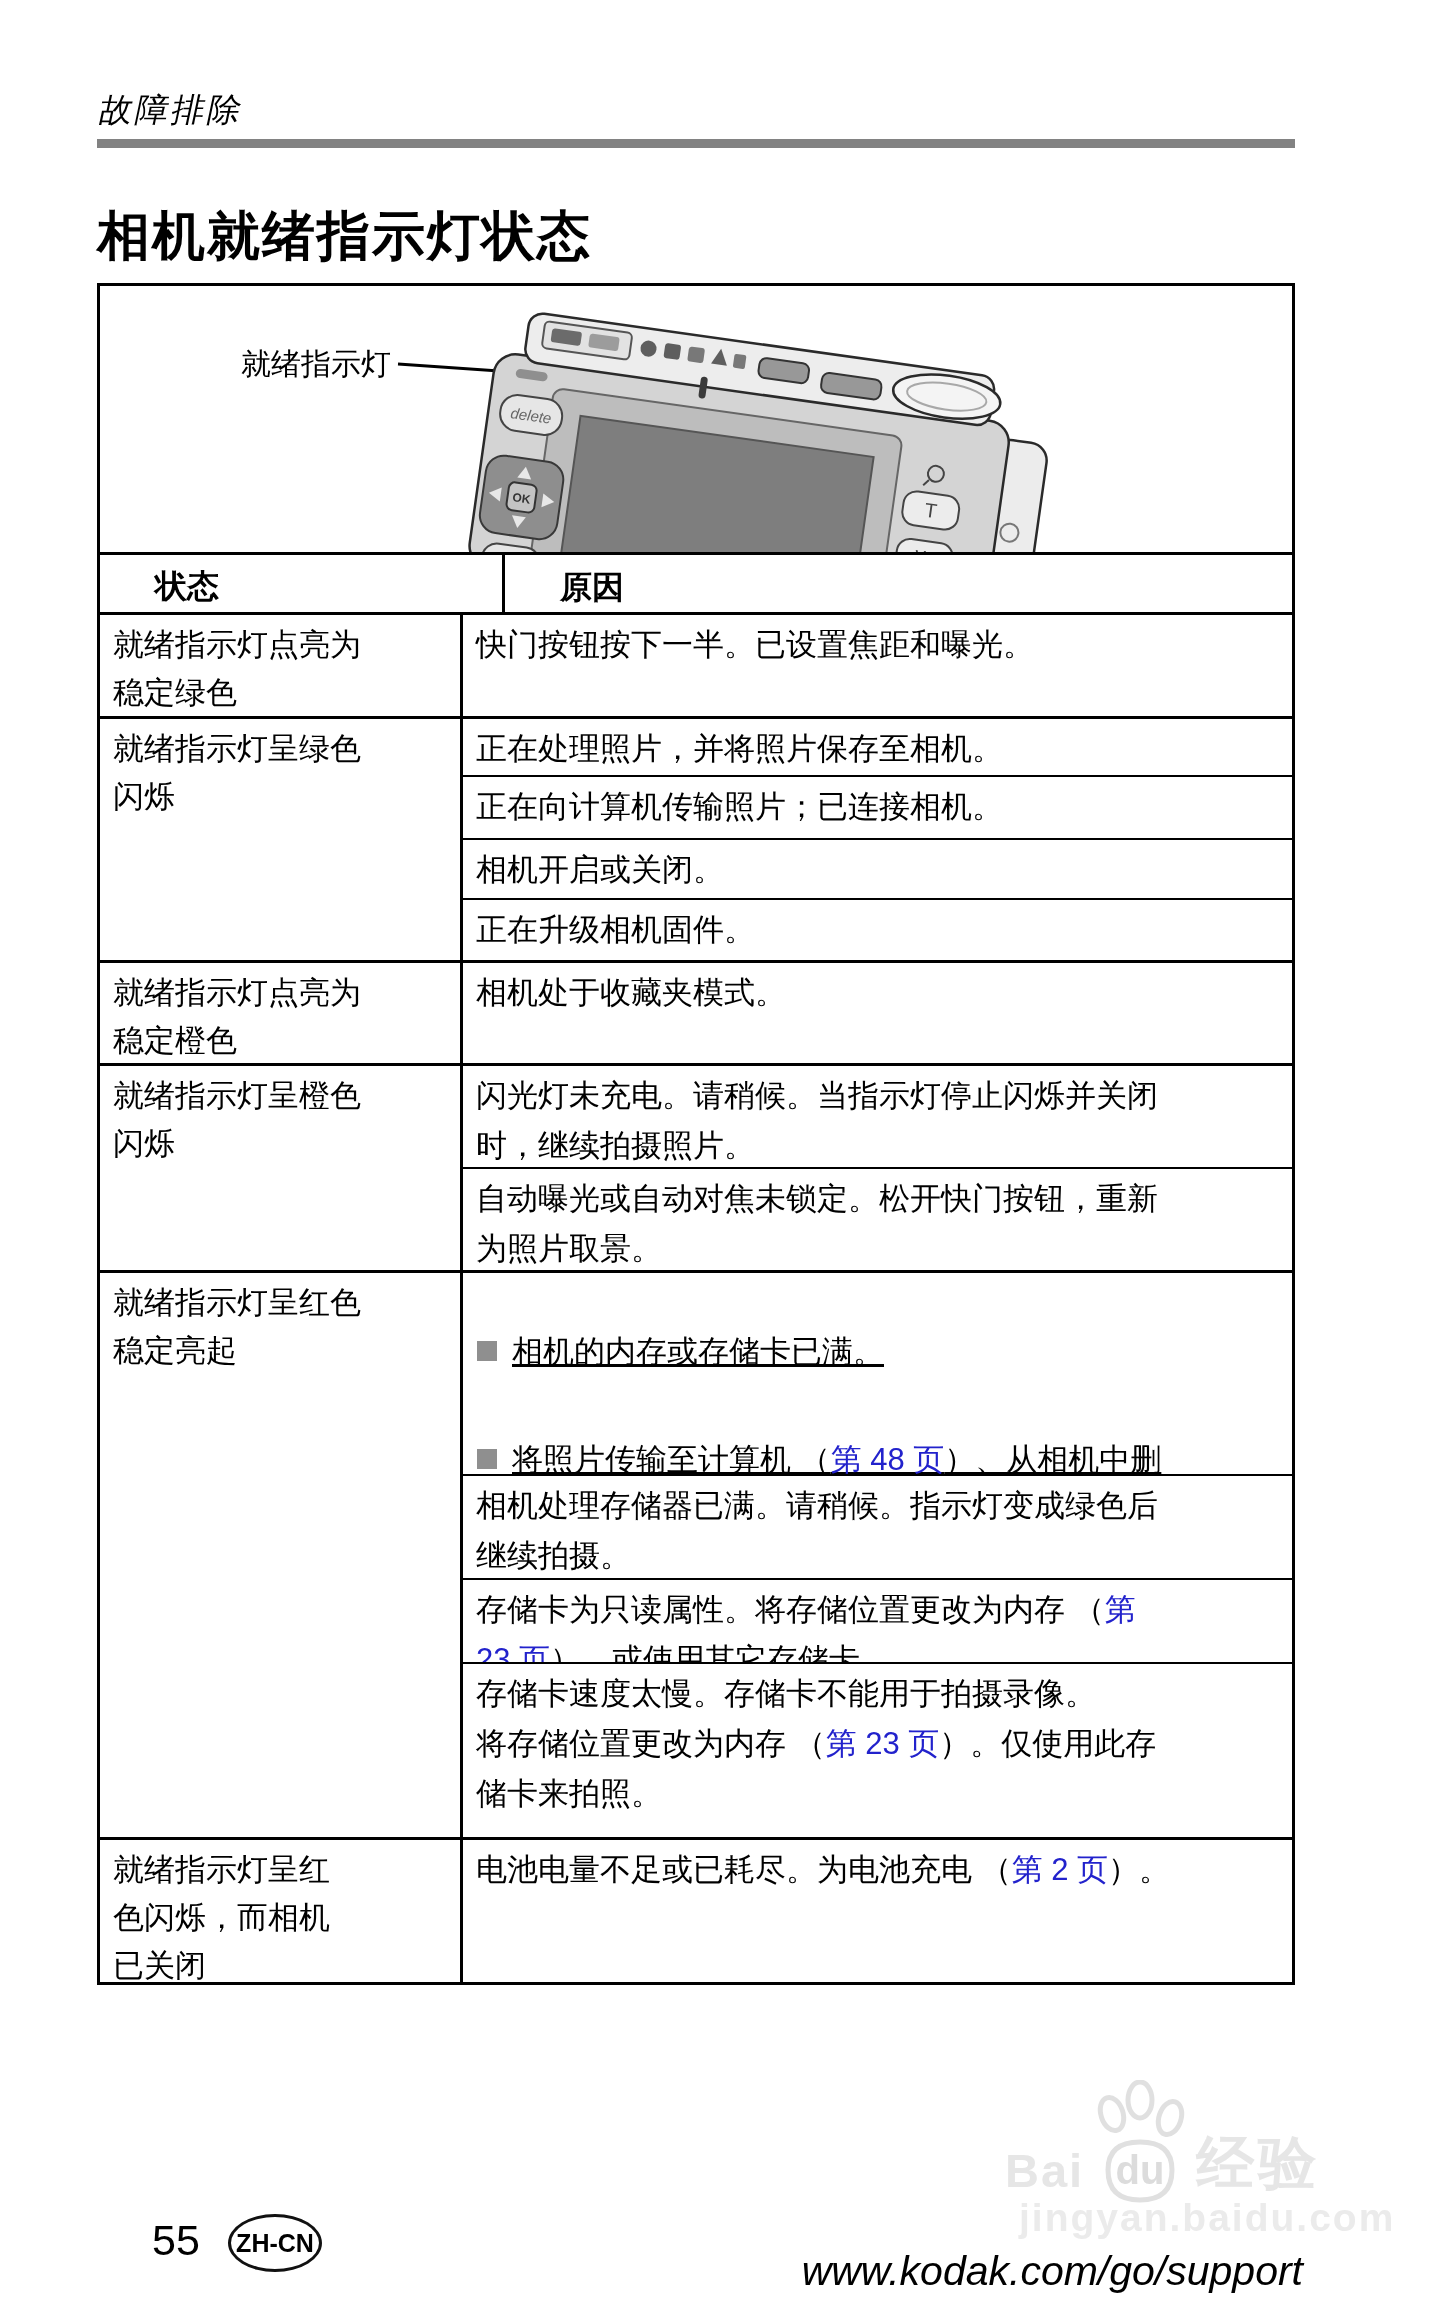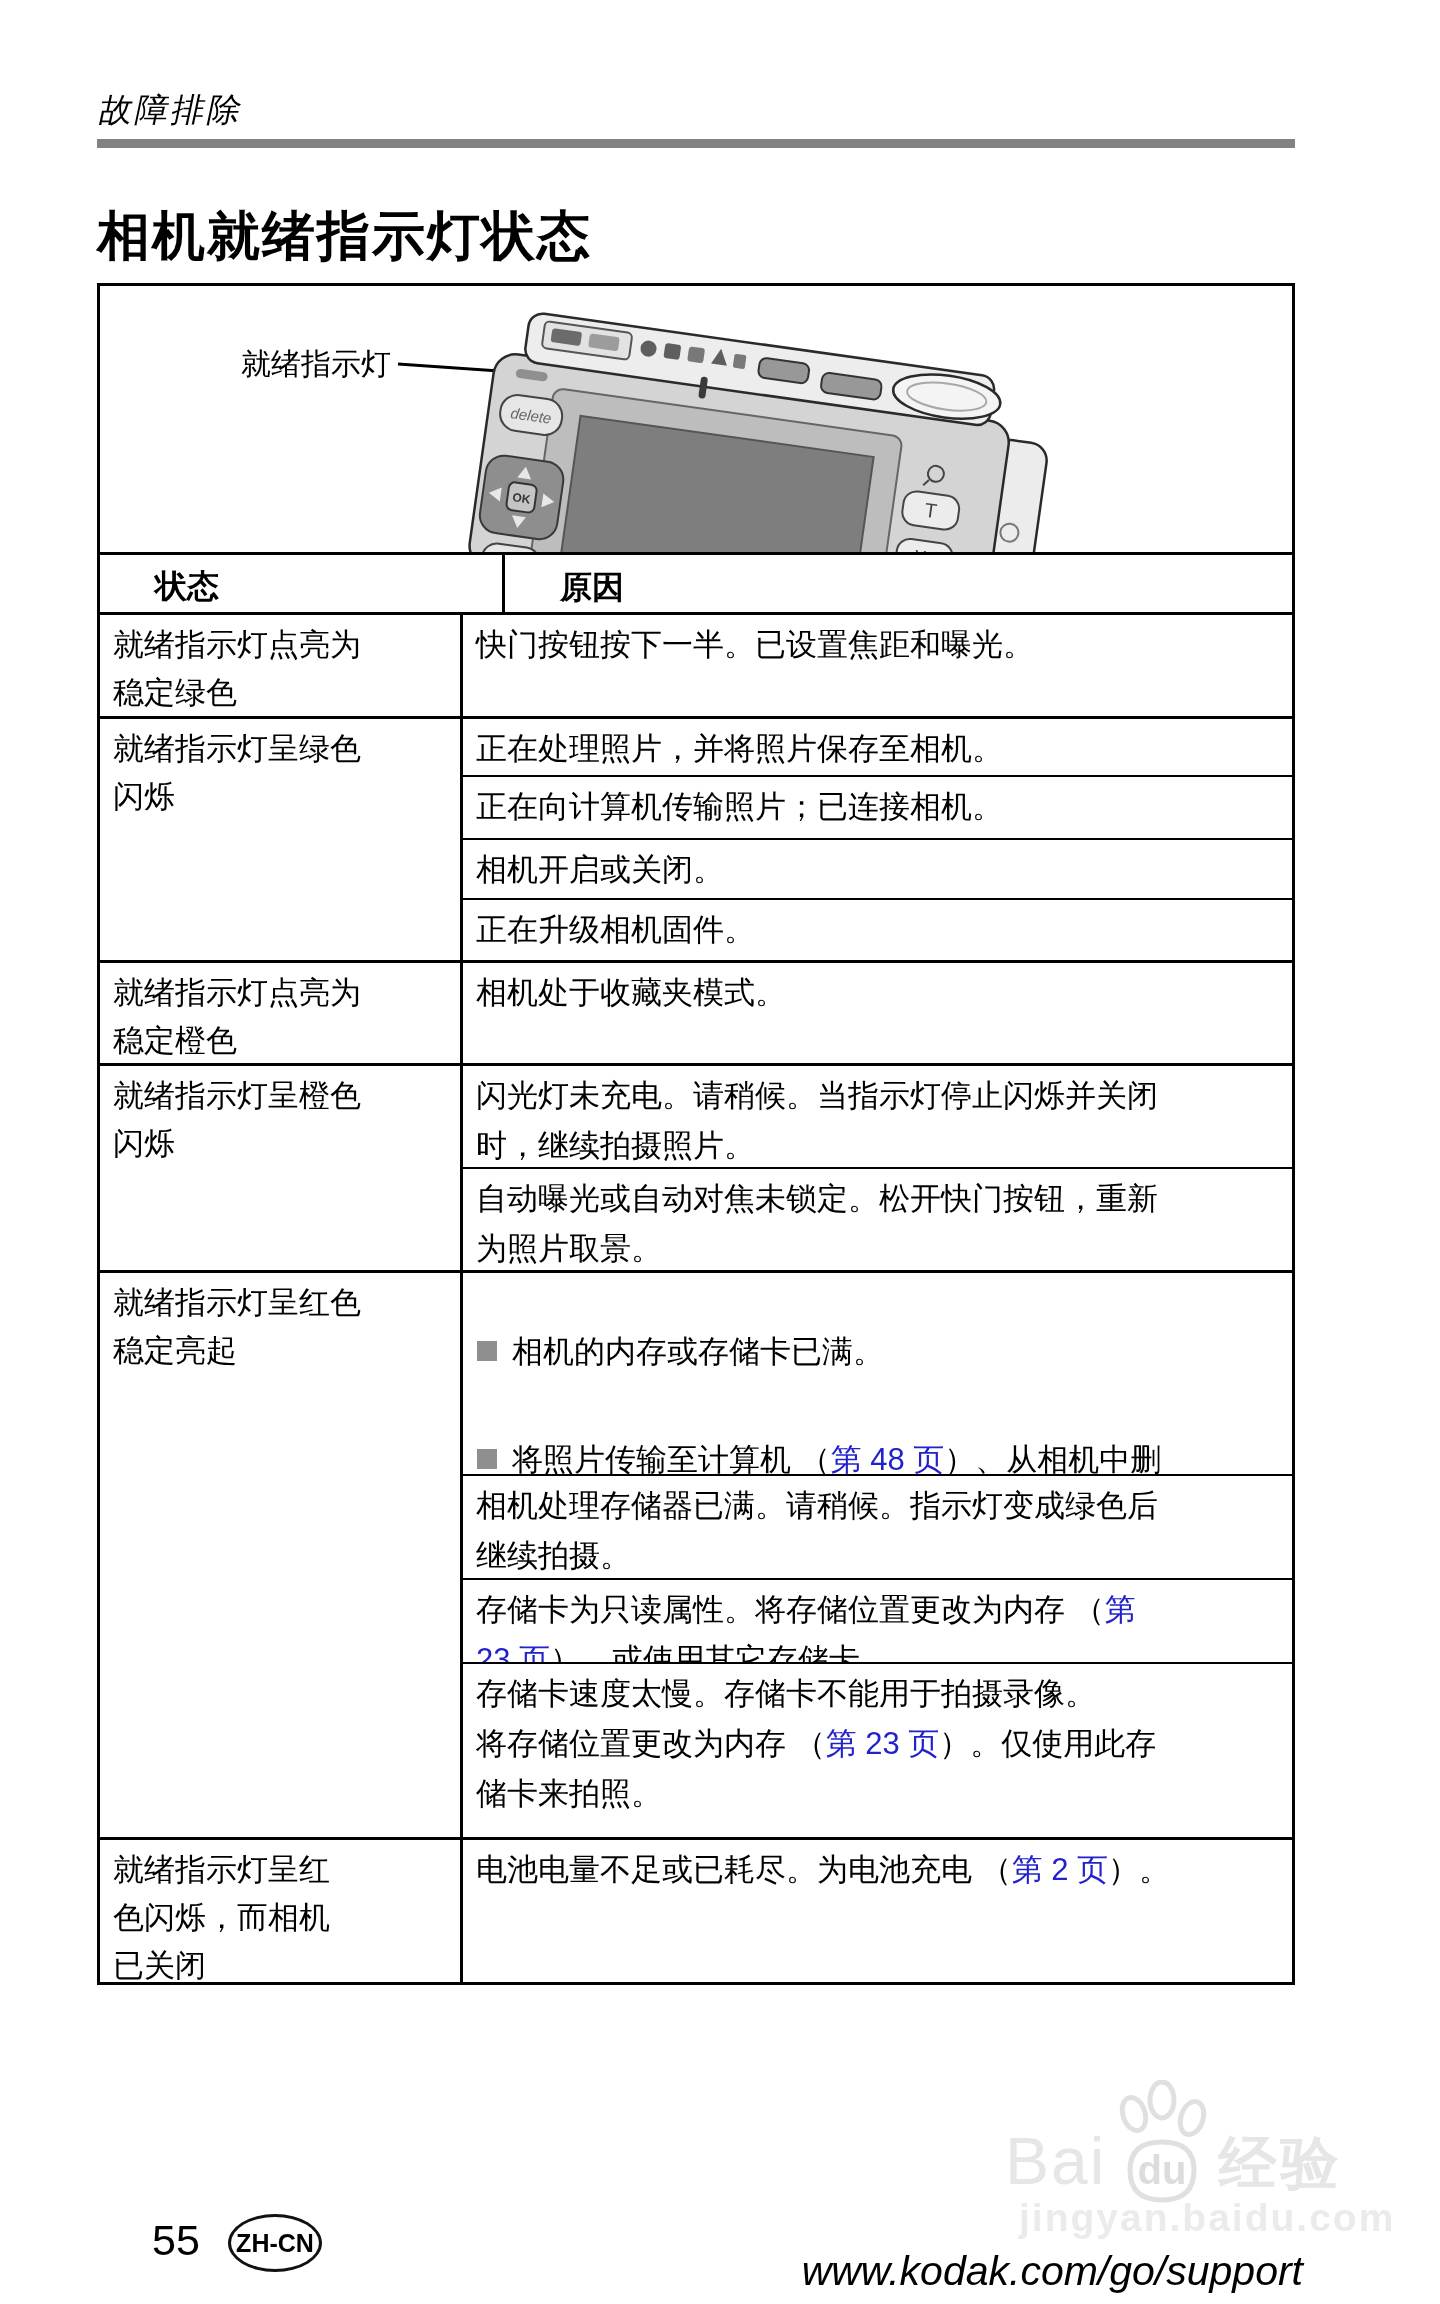--- a/index.html
+++ b/index.html
@@ -26,36 +26,36 @@
   .trow{display:flex;box-sizing:border-box;border-top:3px solid #000;}
   .trow.first{border-top:none;}
   .cell-status{width:363px;box-sizing:border-box;border-right:3px solid #000;
                padding:6px 13px;font-size:31px;line-height:48px;white-space:pre-line;overflow:hidden;}
   .cause-col{flex:1;display:flex;flex-direction:column;}
   .subcell{box-sizing:border-box;padding:5px 13px;font-size:31px;line-height:50px;
            white-space:pre-line;overflow:hidden;}
   .subcell + .subcell{border-top:2px solid #000;}
   .hcell{font-weight:700;font-size:32px;padding-top:7px;margin-left:42px;}
   .plink{color:#2222cc;}
-  .bullet-item{display:flex;align-items:flex-start;}
+  .bullet-item{display:flex;align-items:flex-start;text-decoration:underline;}
   .bullet-item.mt{margin-top:8px;}
   .bullet-marker{width:20px;height:20px;background:#8f8f8f;flex:none;margin:14px 15px 0 1px;}
   .bullet-text{white-space:pre-line;}
 
   
   .page-number{position:absolute;left:152px;top:2216px;font-size:43px;z-index:2;}
   .locale-badge{position:absolute;left:228px;top:2214px;width:94px;height:58px;border:3px solid #111;
                 border-radius:50%;box-sizing:border-box;display:flex;align-items:center;justify-content:center;
                 font-size:25px;font-weight:600;z-index:2;}
   .support-url{position:absolute;right:137px;top:2248px;font-size:41px;font-style:italic;z-index:2;}
 
   
   .wm{position:absolute;left:1005px;top:2080px;z-index:1;color:#e6e6e6;}
   .wm-row{display:flex;align-items:flex-end;}
-  .wm-bai{font-size:66px;font-weight:400;letter-spacing:2px;line-height:1;}
+  .wm-bai{font-size:47px;font-weight:700;letter-spacing:2px;line-height:1;}
   .wm-paw{margin:0 4px -12px 4px;}
   .wm-jy{font-size:58px;font-weight:700;line-height:1;margin-bottom:2px;letter-spacing:4px;}
   .wm-domain{font-size:39px;font-weight:600;letter-spacing:2px;margin-top:2px;margin-left:14px;color:#ebebeb;}
 </style>
 </head>
 <body>
 
 <div class="page">
 
   <div class="running-header">故障排除</div>

